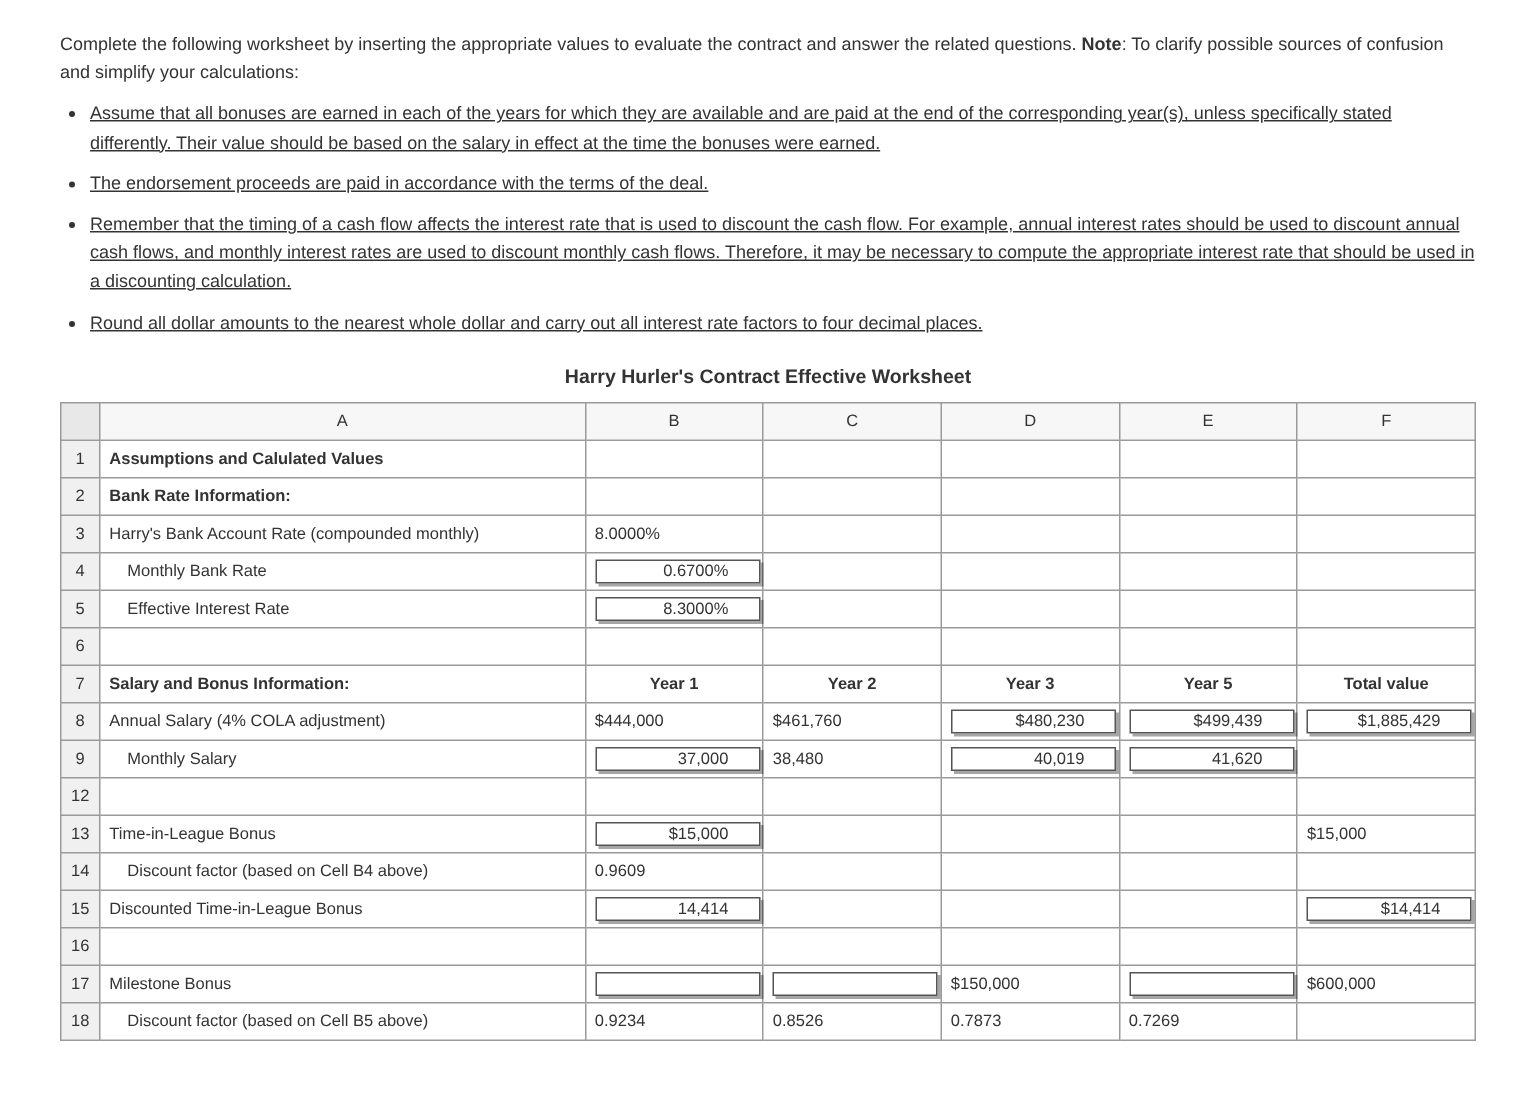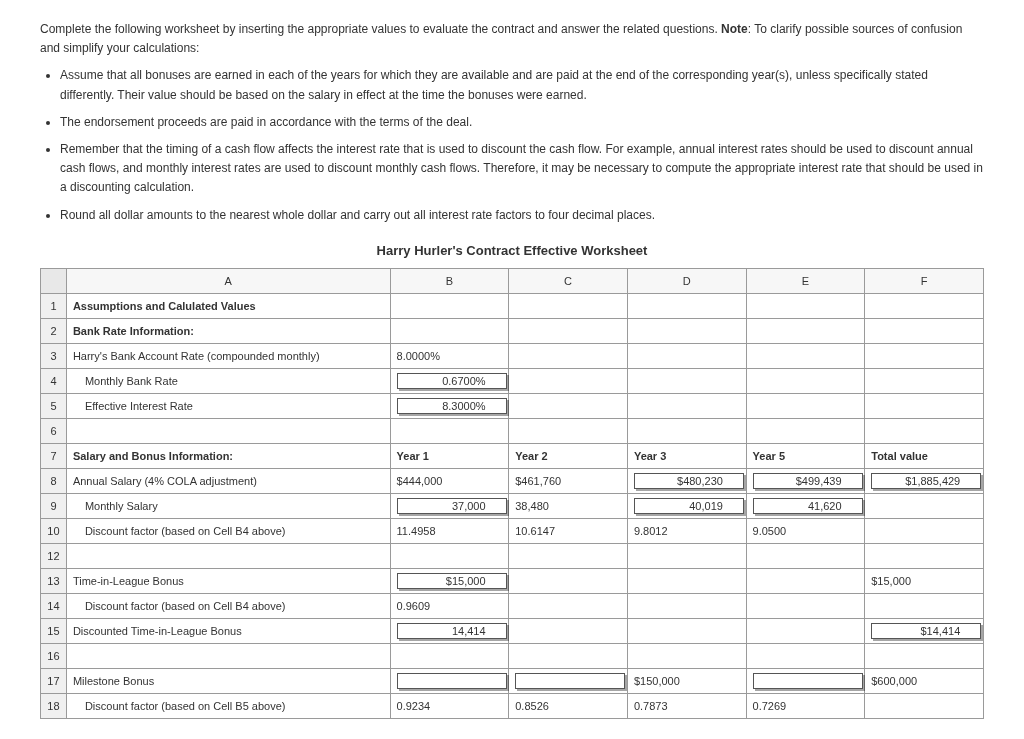--- a/index.html
+++ b/index.html
@@ -13,20 +13,21 @@
   .intro-text {
     line-height: 1.6;
     margin-bottom: 8px;
   }
   .intro-text b {
     font-weight: bold;
   }
   ul {
     margin: 8px 0 8px 20px;
     padding: 0;
+    text-decoration: underline;
   }
   ul li {
     margin-bottom: 8px;
     line-height: 1.6;
   }
   .worksheet-title {
     text-align: center;
     font-weight: bold;
     margin: 18px 0 10px 0;
     font-size: 13px;
@@ -58,21 +59,21 @@
 
   table.worksheet thead td {
     text-align: center;
     font-weight: normal;
     background: #f7f7f7;
   }
   table.worksheet thead .corner {
     background: #e8e8e8;
   }
   .left { text-align: left; }
-  .center { text-align: left; margin-left: 28px; }
+  .center { text-align: center; margin-left: 28px; }
   .bold { font-weight: bold; }
   .indent1 { padding-left: 18px !important; }
 
   
   .cell-box {
     display: inline-block;
     border: 1px solid #555;
     padding: 1px 20px;
     min-width: 68px;
     text-align: right;
@@ -197,29 +198,20 @@
     <tr>
       <td class="col-num">9</td>
       <td class="left indent1">Monthly Salary</td>
       <td class="boxwrap"><span class="cell-box">37,000</span></td>
       <td>38,480</td>
       <td class="boxwrap"><span class="cell-box">40,019</span></td>
       <td class="boxwrap"><span class="cell-box">41,620</span></td>
       <td></td>
     </tr>
     <tr>
-      <td class="col-num">10</td>
-      <td class="left indent1">Discount factor (based on Cell B4 above)</td>
-      <td>11.4958</td>
-      <td>10.6147</td>
-      <td>9.8012</td>
-      <td>9.0500</td>
-      <td></td>
-    </tr>
-    <tr>
       <td class="col-num">12</td>
       <td class="left"></td>
       <td></td>
         <td></td>
         <td></td>
         <td></td>
         <td></td>
     </tr>
     <tr>
       <td class="col-num">13</td>

